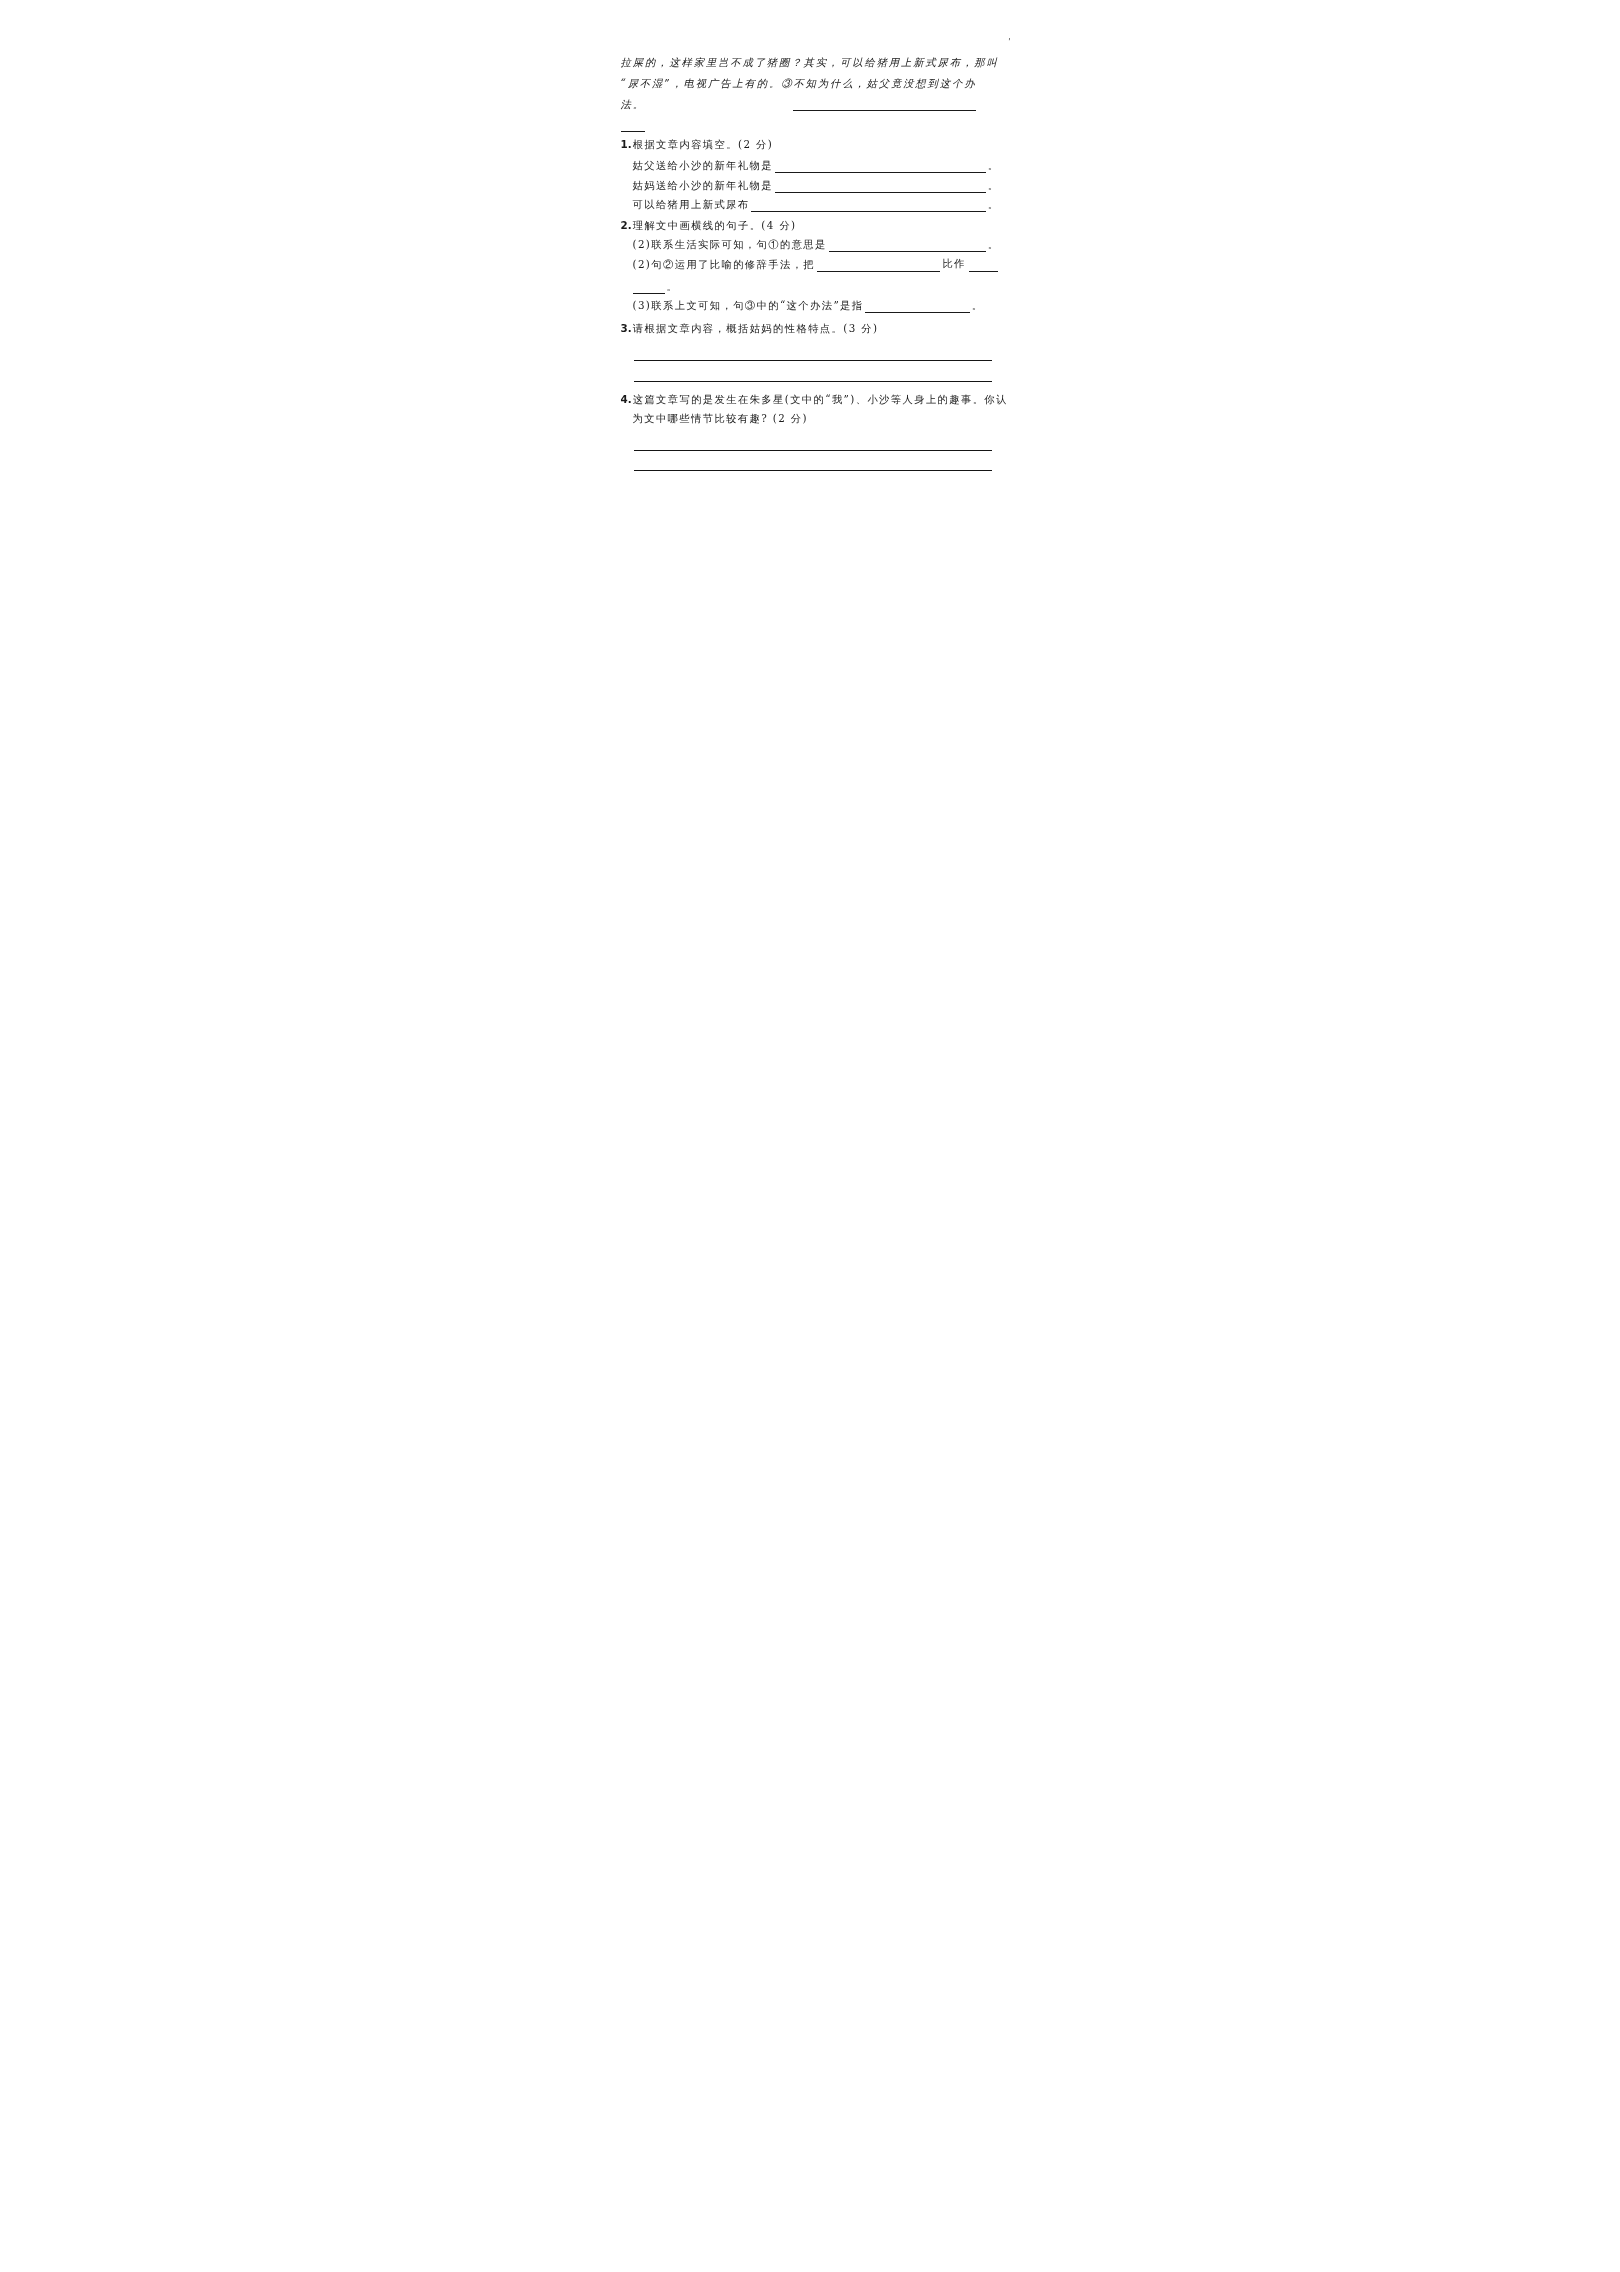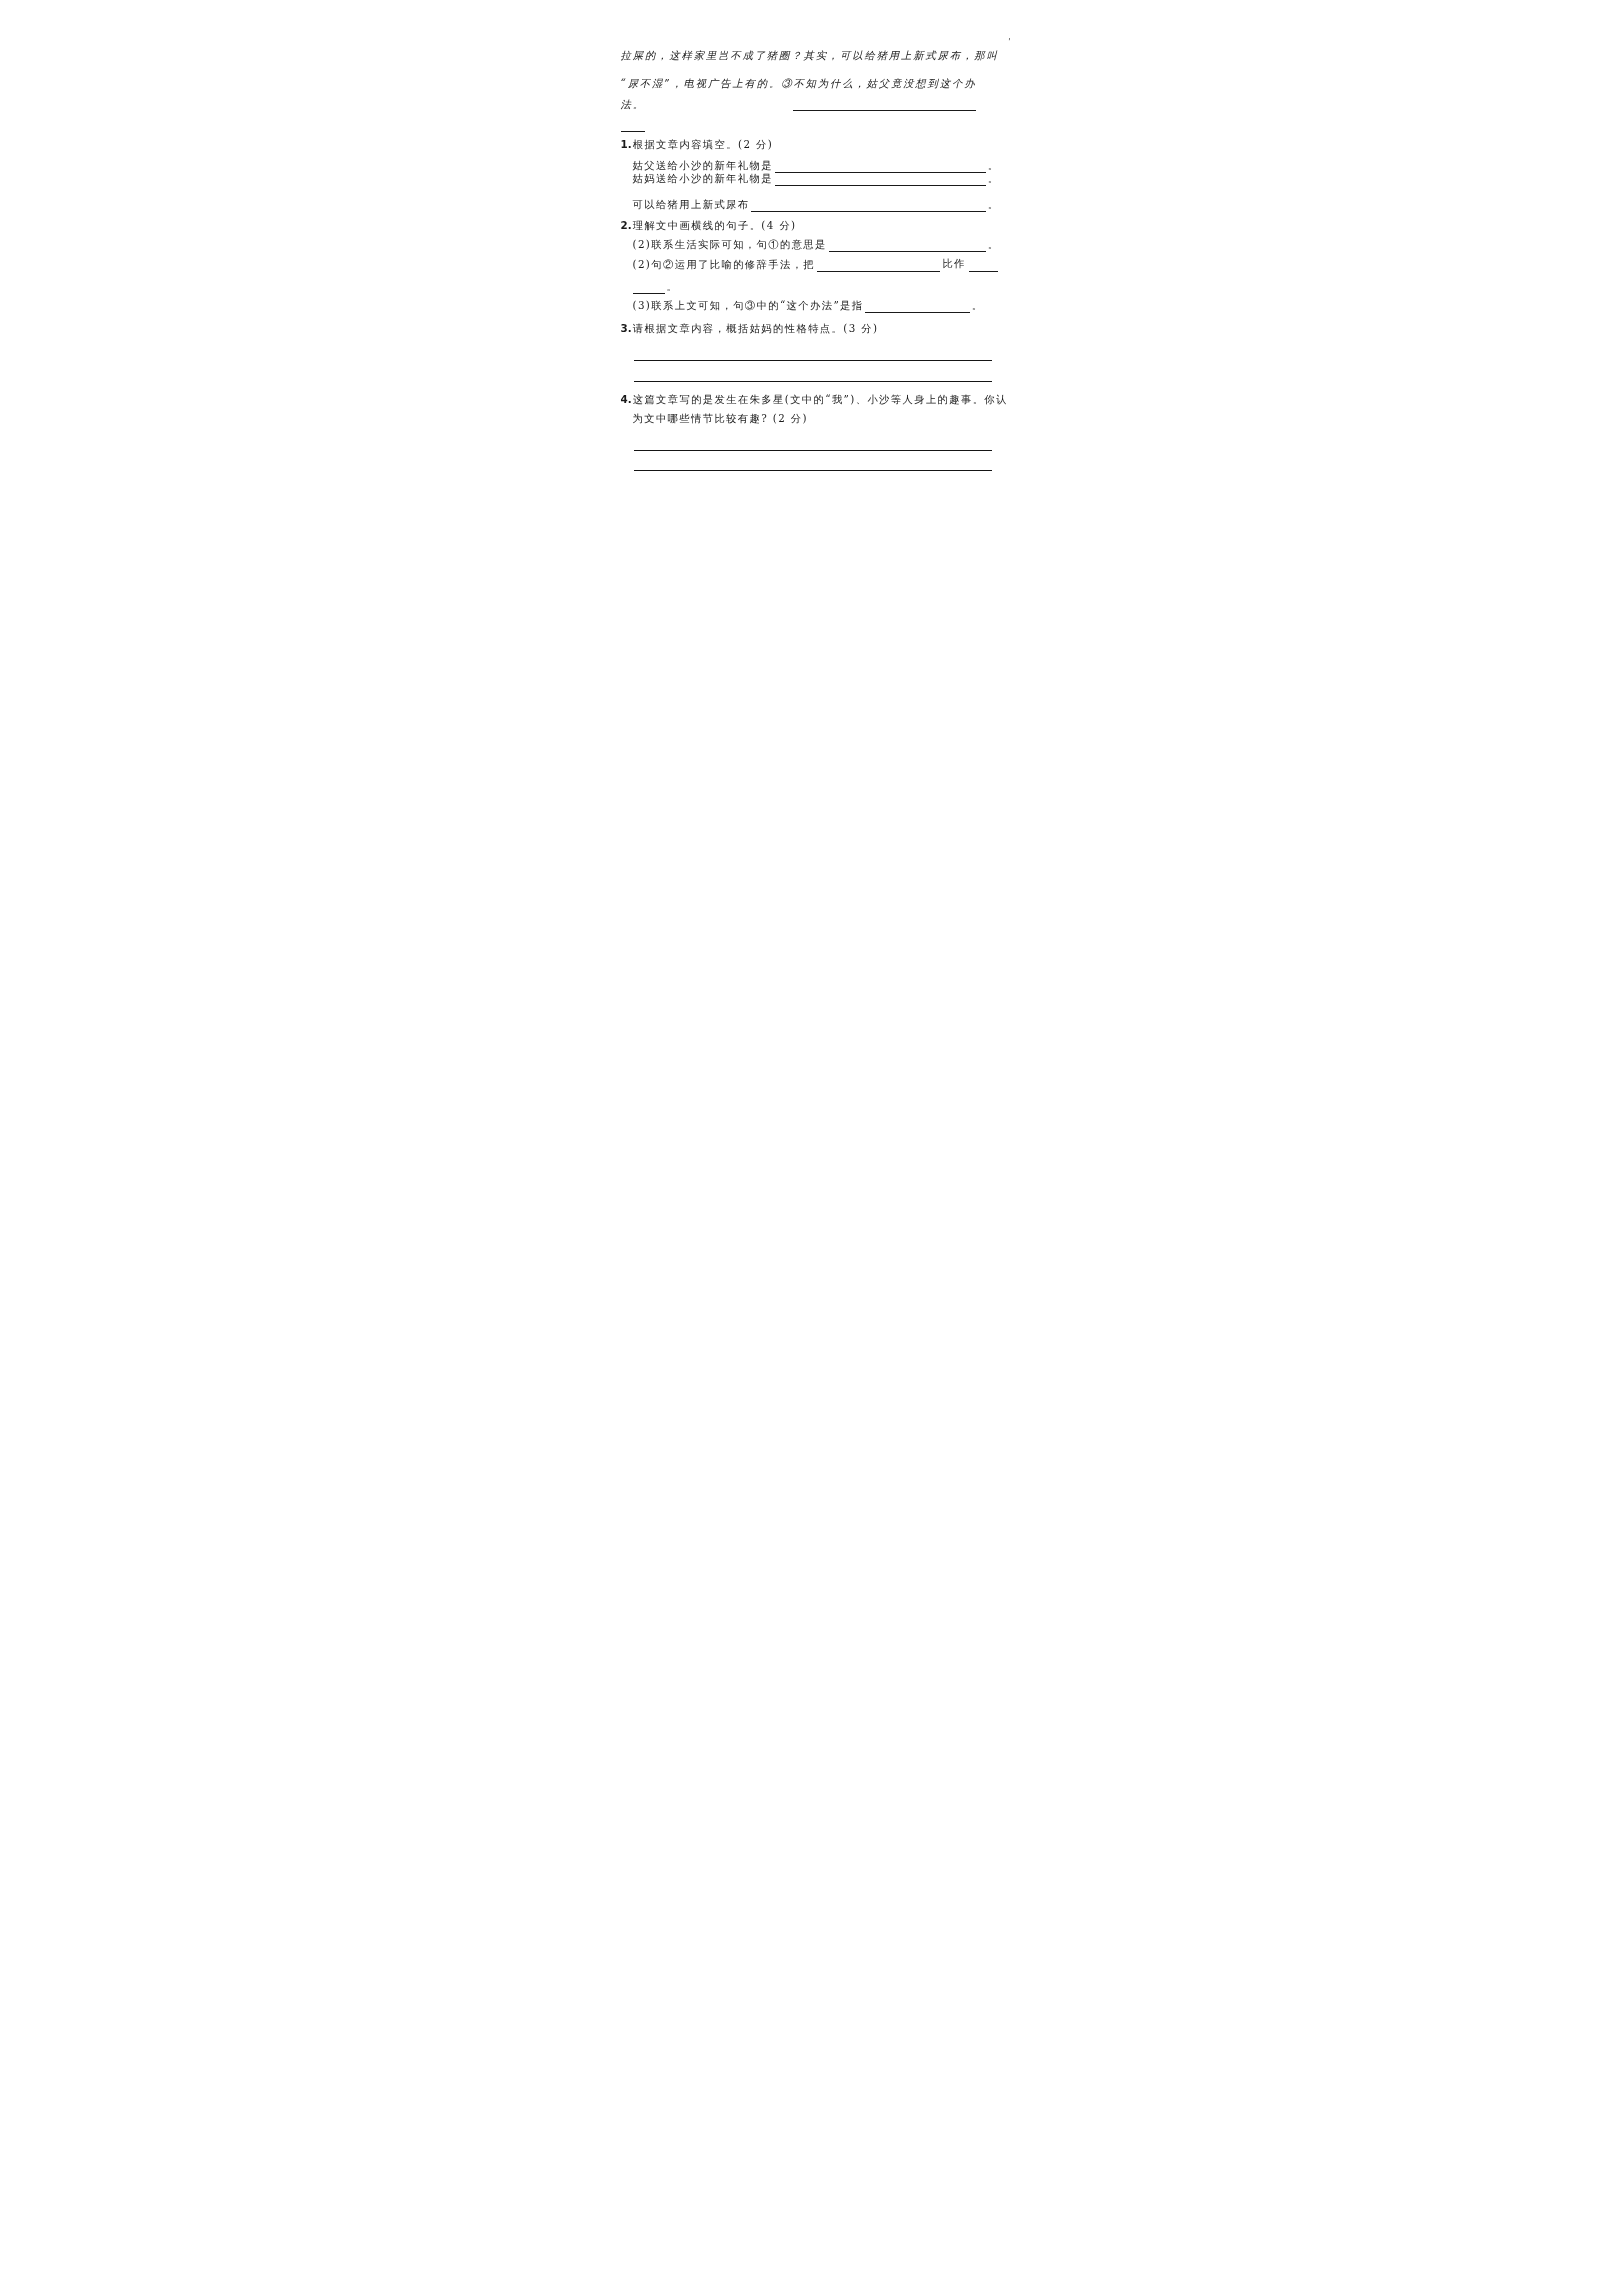--- a/index.html
+++ b/index.html
@@ -72,41 +72,41 @@
     transform: rotate(6deg);
   }
 </style>
 </head>
 <body>
 
 <div class="page">
 
   <span class="corner-mark">'</span>
 
-  <div class="row passage-line" style="top:46px">
+  <div class="row passage-line" style="top:53px">
     <span>拉屎的，这样家里岂不成了猪圈？其实，可以给猪用上新式尿布，那叫</span>
   </div>
   <div class="row passage-line" style="top:74px">
     <span>“尿不湿”，电视广告上有的。③</span>
       <span class="u">不知为什么，姑父竟没想到这个办</span>
   </div>
   <div class="row passage-line" style="top:95px">
     <span class="u">法。</span>
   </div>
 
   <div class="row qtext" style="top:135px">
     <span class="num">1.</span>
     <span>根据文章内容填空。(2 分)</span>
   </div>
   <div class="row qtext indent" style="top:156px">
     <span class="lead">姑父送给小沙的新年礼物是</span>
     <div class="fill"></div>
     <span class="tail">。</span>
   </div>
-  <div class="row qtext indent" style="top:169px">
+  <div class="row qtext indent" style="top:176px">
     <span class="lead">姑妈送给小沙的新年礼物是</span>
     <div class="fill"></div>
     <span class="tail">。</span>
   </div>
   <div class="row qtext indent" style="top:195px">
     <span class="lead">可以给猪用上新式尿布</span>
     <div class="fill"></div>
     <span class="tail">。</span>
   </div>
 

